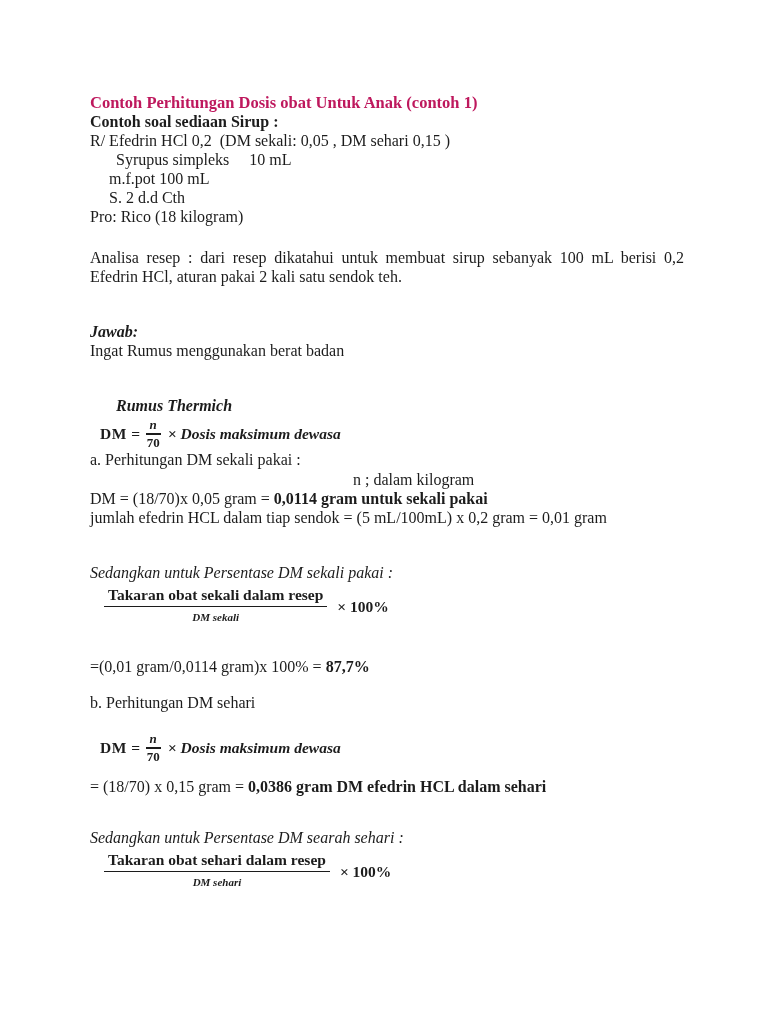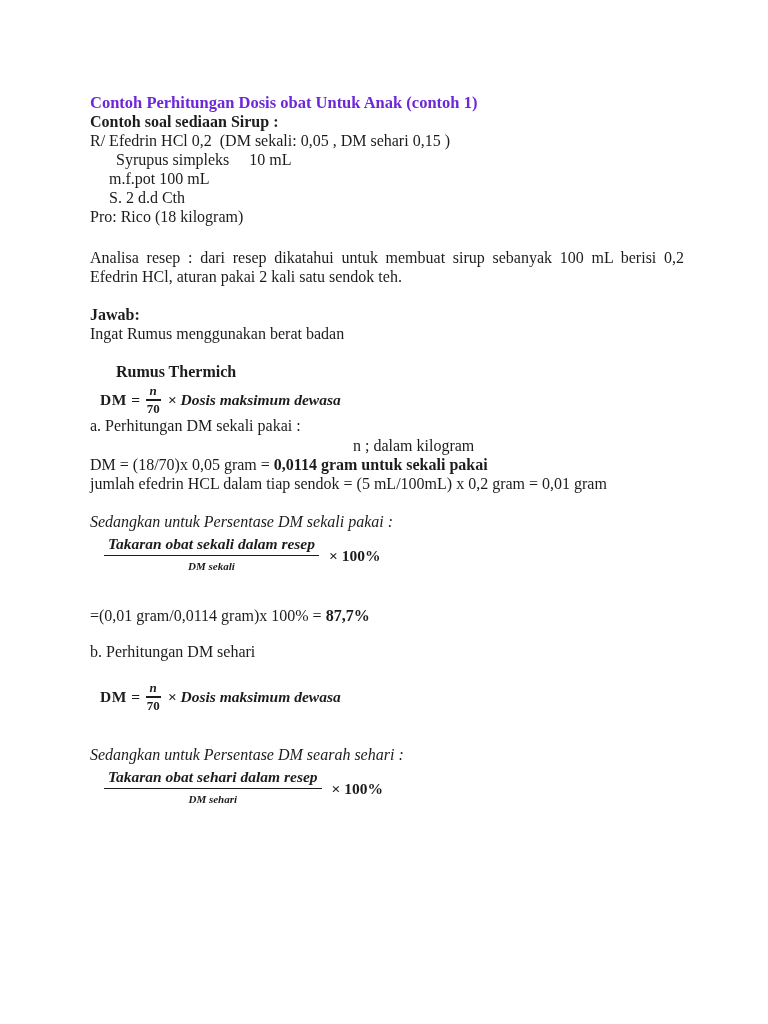--- a/index.html
+++ b/index.html
@@ -23,32 +23,32 @@
     width: 594px;
   }
   .line {
     font-size: 16px;
     line-height: 19px;
     white-space: pre-wrap;
   }
   .bold { font-weight: bold; }
   .italic { font-style: italic; }
   .red-title {
-    color: #6d28d9;
+    color: #be185d;
     font-weight: bold;
     font-size: 16.5px;
     line-height: 19px;
   }
   .indent-26 { padding-left: 26px; }
   .indent-19 { padding-left: 19px; }
   .para-justify {
     text-align: justify;
     margin-top: 22px;
   }
-  .mt-19 { margin-top: 19px; }
+  .mt-19 { margin-top: 36px; font-style: italic; }
 
   
   .thermich {
     display: inline-flex;
     align-items: center;
     font-weight: bold;
     font-size: 15.5px;
     margin-top: 3px;
     margin-left: 10px;
   }
@@ -83,21 +83,20 @@
     align-items: center;
     margin-left: 14px;
     margin-top: 3px;
   }
   .pct-formula .frac {
     display: inline-block;
     text-align: center;
   }
   .pct-formula .frac .num {
     font-weight: bold;
-    font-style: italic;
     font-size: 15.5px;
     line-height: 20px;
     border-bottom: 1.5px solid #1c1c1c;
     padding: 0 4px 1px 4px;
     text-align: right;
   }
   .pct-formula .frac .den {
     font-weight: bold;
     font-style: italic;
     font-size: 11px;
@@ -169,20 +168,21 @@
       <span class="thermich">
         <span class="lhs">DM =</span>
         <span class="frac">
           <span class="num" style="display:block">n</span>
           <span class="den" style="display:block">70</span>
         </span>
         <span class="rhs">× Dosis maksimum dewasa</span>
       </span>
     </div>
 
+    <div class="line" style="margin-top:13px"><span>= (18/70) x 0,15 gram = </span><span class="bold">0,0386 gram DM efedrin HCL dalam sehari</span></div>
 
     <div class="line italic" style="margin-top:32px">Sedangkan untuk Persentase DM searah sehari :</div>
 
     <div>
       <span class="pct-formula">
         <span class="frac">
           <span class="num" style="display:block">Takaran obat sehari dalam resep</span>
           <span class="den" style="display:block">DM sehari</span>
         </span>
         <span class="suffix">× 100%</span>

